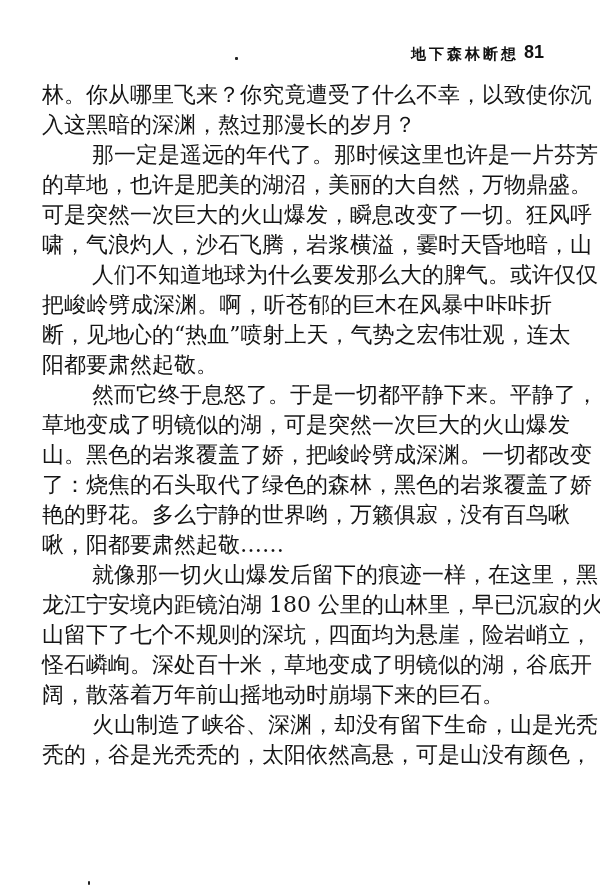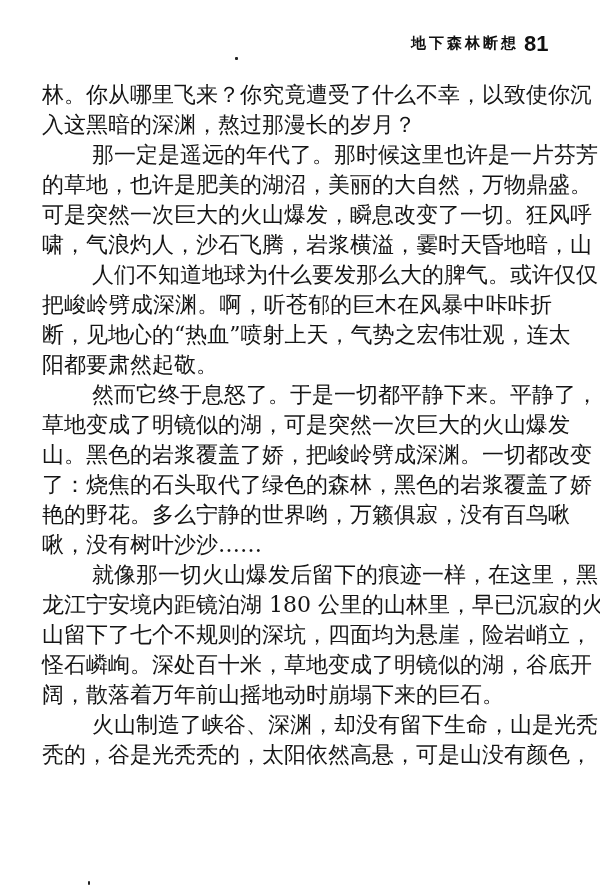--- a/index.html
+++ b/index.html
@@ -1,21 +1,21 @@
 <!DOCTYPE html>
 <html><head>
 <meta charset="utf-8">
 <style>
   html, body { margin: 0; padding: 0; background: #ffffff; }
   body { width: 600px; height: 896px; position: relative; overflow: hidden;
          font-family: "DejaVu Serif", "Liberation Serif", serif; color: #111; }
-  .header { position: absolute; top: 28px; left: 0; width: 592px; height: 30px; text-align: right; }
+  .header { position: absolute; top: 39px; left: 0; width: 592px; height: 30px; text-align: right; }
   .header .title { position: absolute; left: 411px; top: 6px; font-size: 15px; letter-spacing: 3px;
                    font-family: "DejaVu Sans", "Liberation Sans", sans-serif; font-weight: bold; color: #111; }
-  .header .pageno { position: absolute; left: 524px; top: 3px; font-size: 22px; font-weight: bold;
+  .header .pageno { position: absolute; left: 524px; top: 3px; font-size: 18px; font-weight: bold;
                     font-family: "Liberation Sans", "DejaVu Sans", sans-serif; color: #111; }
   .speck { position: absolute; width: 3px; height: 3px; background: #222; border-radius: 1px; }
   .body-text { position: absolute; left: 42px; top: 80px; width: 510px; }
   .line { height: 30px; line-height: 30px; font-size: 22px; white-space: nowrap;
           text-align: justify; text-align-last: justify; color: #151515; }
   .line.indent { padding-left: 50px; }
   .line.last { text-align-last: left; }
 </style>
 </head>
 <body>
@@ -37,21 +37,21 @@
     <div class="line">啸，气浪灼人，沙石飞腾，岩浆横溢，霎时天昏地暗，山</div>
     <div class="line indent">人们不知道地球为什么要发那么大的脾气。或许仅仅</div>
     <div class="line">把峻岭劈成深渊。啊，听苍郁的巨木在风暴中咔咔折</div>
     <div class="line">断，见地心的“热血”喷射上天，气势之宏伟壮观，连太</div>
     <div class="line last">阳都要肃然起敬。</div>
     <div class="line indent">然而它终于息怒了。于是一切都平静下来。平静了，</div>
     <div class="line">草地变成了明镜似的湖，可是突然一次巨大的火山爆发</div>
     <div class="line">山。黑色的岩浆覆盖了娇，把峻岭劈成深渊。一切都改变</div>
     <div class="line">了：烧焦的石头取代了绿色的森林，黑色的岩浆覆盖了娇</div>
     <div class="line">艳的野花。多么宁静的世界哟，万籁俱寂，没有百鸟啾</div>
-    <div class="line last">啾，没有树叶沙沙……</div>
+    <div class="line last">啾，阳都要肃然起敬……</div>
     <div class="line indent">就像那一切火山爆发后留下的痕迹一样，在这里，黑</div>
     <div class="line">龙江宁安境内距镜泊湖 180 公里的山林里，早已沉寂的火</div>
     <div class="line">山留下了七个不规则的深坑，四面均为悬崖，险岩峭立，</div>
     <div class="line">怪石嶙峋。深处百十米，草地变成了明镜似的湖，谷底开</div>
     <div class="line last">阔，散落着万年前山摇地动时崩塌下来的巨石。</div>
     <div class="line indent">火山制造了峡谷、深渊，却没有留下生命，山是光秃</div>
     <div class="line">秃的，谷是光秃秃的，太阳依然高悬，可是山没有颜色，</div>
   </div>
 
 </body></html>

